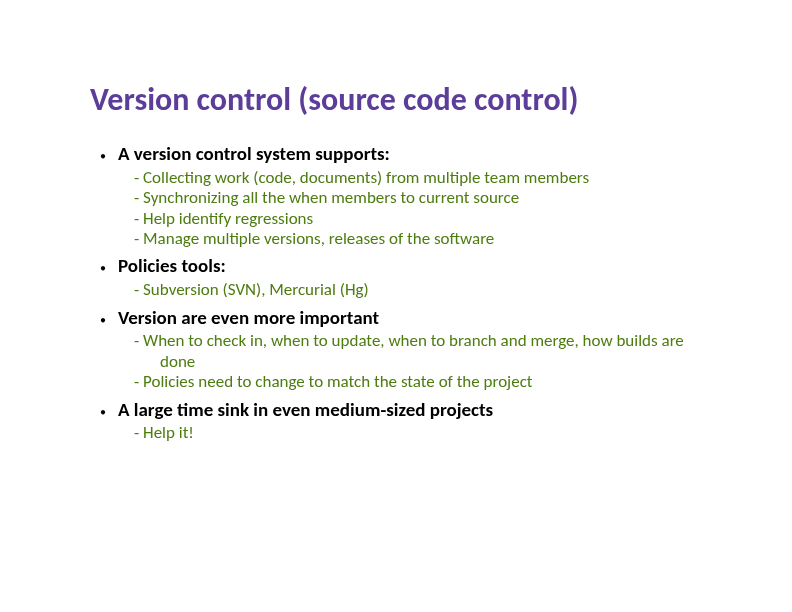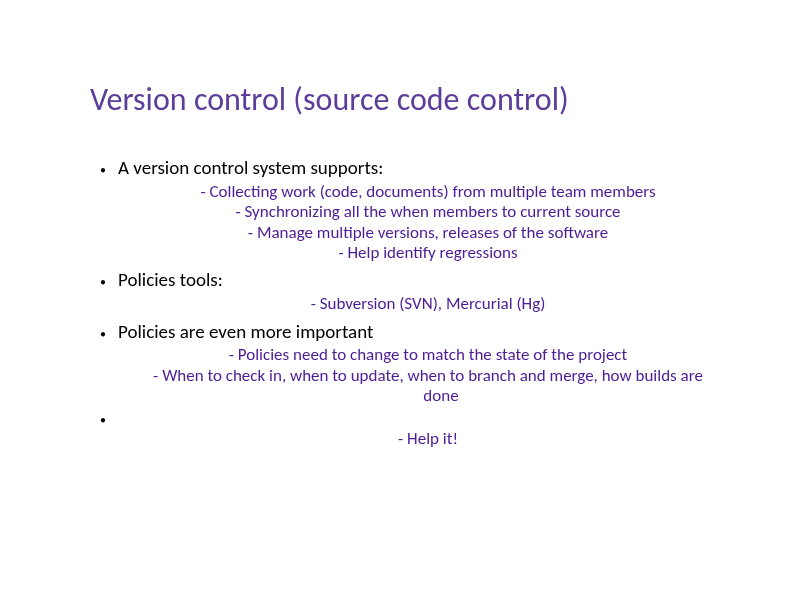--- a/index.html
+++ b/index.html
@@ -13,23 +13,23 @@
       background: #ffffff;
       font-family: Calibri, 'Segoe UI', Arial, sans-serif;
       color: #000000;
       position: relative;
     }
     .slide {
       padding: 80px 70px 40px 90px;
     }
     .title {
       font-size: 32px;
-      font-weight: normal;
+      font-weight: bold;
       color: #5c3d99;
-      margin-bottom: 38px;
+      margin-bottom: 24px;
       margin-left: 0;
     }
     .content {
       margin-left: 10px;
     }
     .bullet-row {
       display: flex;
       align-items: baseline;
       margin-bottom: 2px;
     }
@@ -37,71 +37,72 @@
       font-size: 12px;
       color: #000;
       width: 18px;
       flex-shrink: 0;
       text-align: left;
     }
     .bullet-text {
       font-size: 19px;
       color: #000;
       line-height: 1.2;
+      font-weight: bold;
     }
     .sub-list {
       margin-left: 34px;
       margin-bottom: 6px;
     }
     .sub-item {
       font-size: 17px;
-      color: #4c1d95;
+      color: #4d7c0f;
       line-height: 1.2;
       text-indent: -26px;
       padding-left: 26px;
-      text-align: center;
     }
   </style>
 </head>
 <body>
 
 <div class="slide">
   <h1 class="title">Version control (source code control)</h1>
 
   <div class="content">
 
     <div class="bullet-row">
       <span class="bullet-marker">•</span>
       <span class="bullet-text">A version control system supports:</span>
     </div>
     <div class="sub-list">
       <div class="sub-item">- Collecting work (code, documents) from multiple team members</div>
       <div class="sub-item">- Synchronizing all the when members to current source</div>
+      <div class="sub-item">- Help identify regressions</div>
       <div class="sub-item">- Manage multiple versions, releases of the software</div>
-      <div class="sub-item">- Help identify regressions</div>
     </div>
 
     <div class="bullet-row">
       <span class="bullet-marker">•</span>
       <span class="bullet-text">Policies tools:</span>
     </div>
     <div class="sub-list">
       <div class="sub-item">- Subversion (SVN), Mercurial (Hg)</div>
     </div>
 
     <div class="bullet-row">
       <span class="bullet-marker">•</span>
-      <span class="bullet-text">Policies are even more important</span>
+      <span class="bullet-text">Version are even more important</span>
     </div>
     <div class="sub-list">
+      <div class="sub-item">- When to check in, when to update, when to branch and merge, how builds are done</div>
       <div class="sub-item">- Policies need to change to match the state of the project</div>
-      <div class="sub-item">- When to check in, when to update, when to branch and merge, how builds are done</div>
     </div>
 
     <div class="bullet-row">
       <span class="bullet-marker">•</span>
+      <span class="bullet-text">A large time sink in even medium-sized projects</span>
     </div>
     <div class="sub-list">
       <div class="sub-item">- Help it!</div>
     </div>
 
   </div>
 </div>
 
 </body></html>

